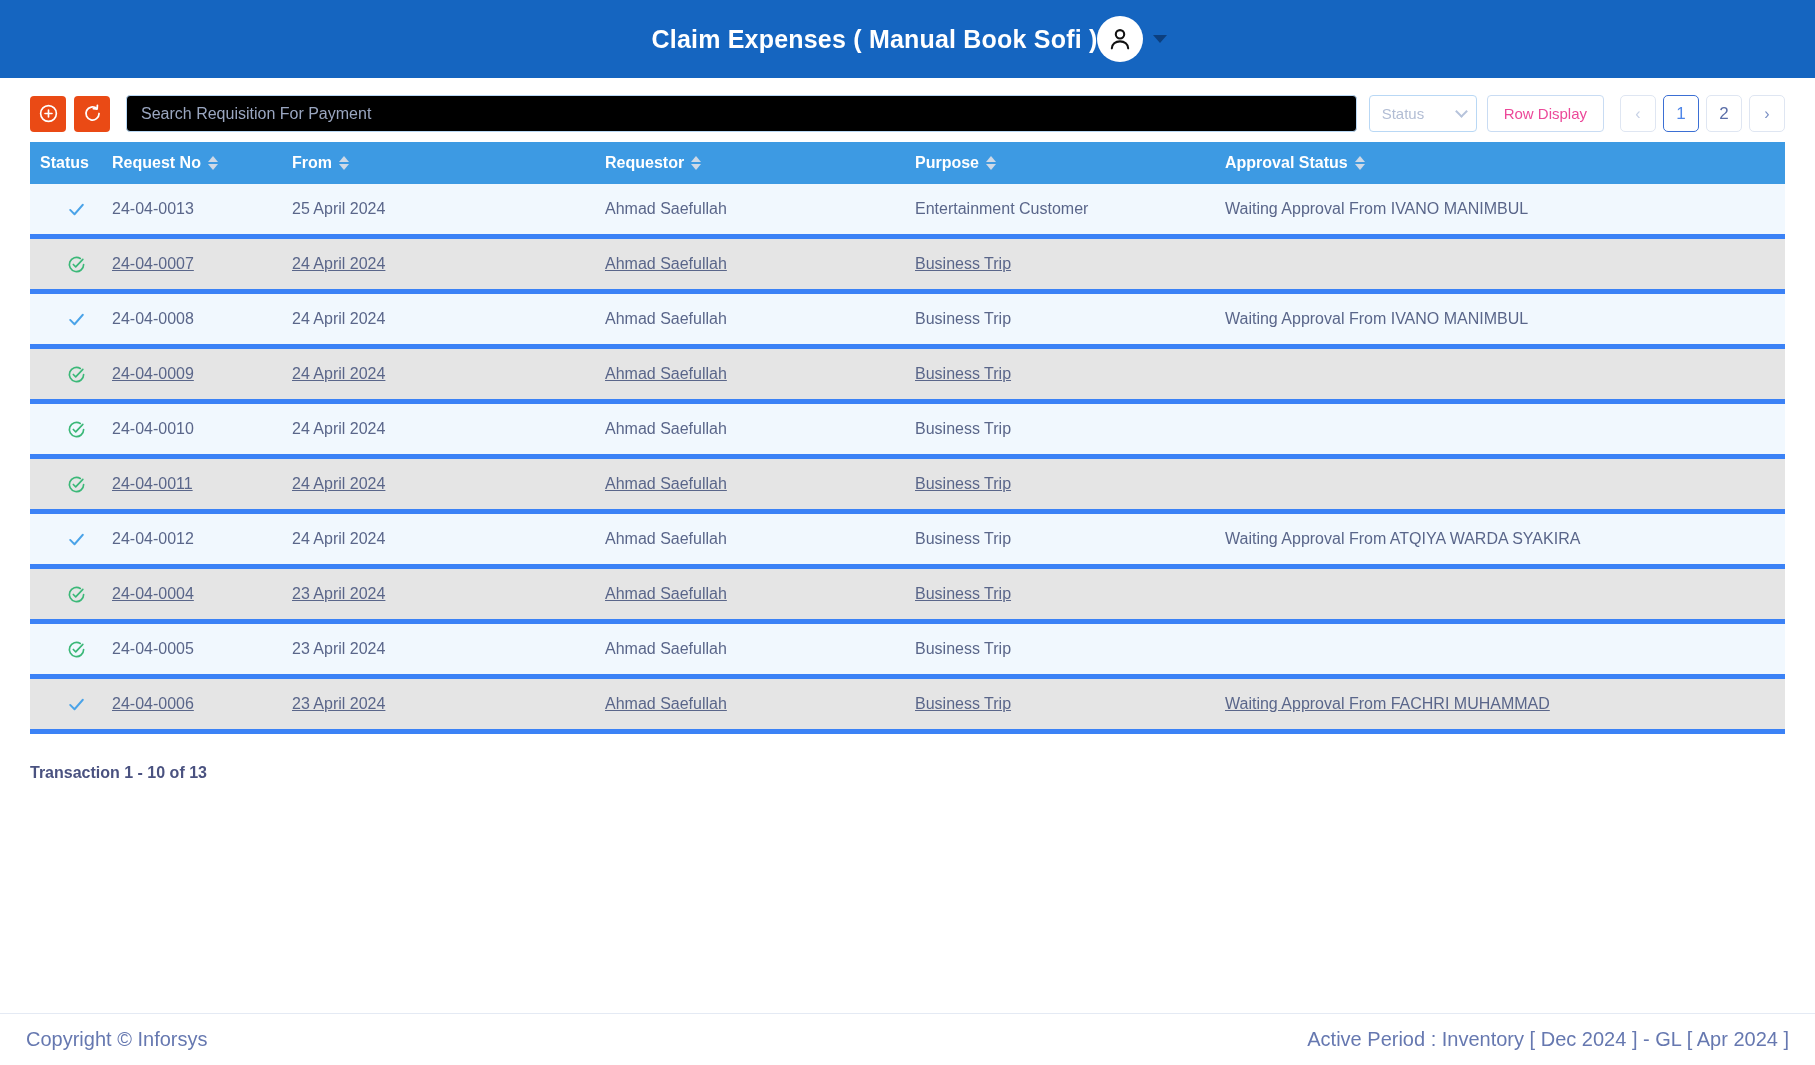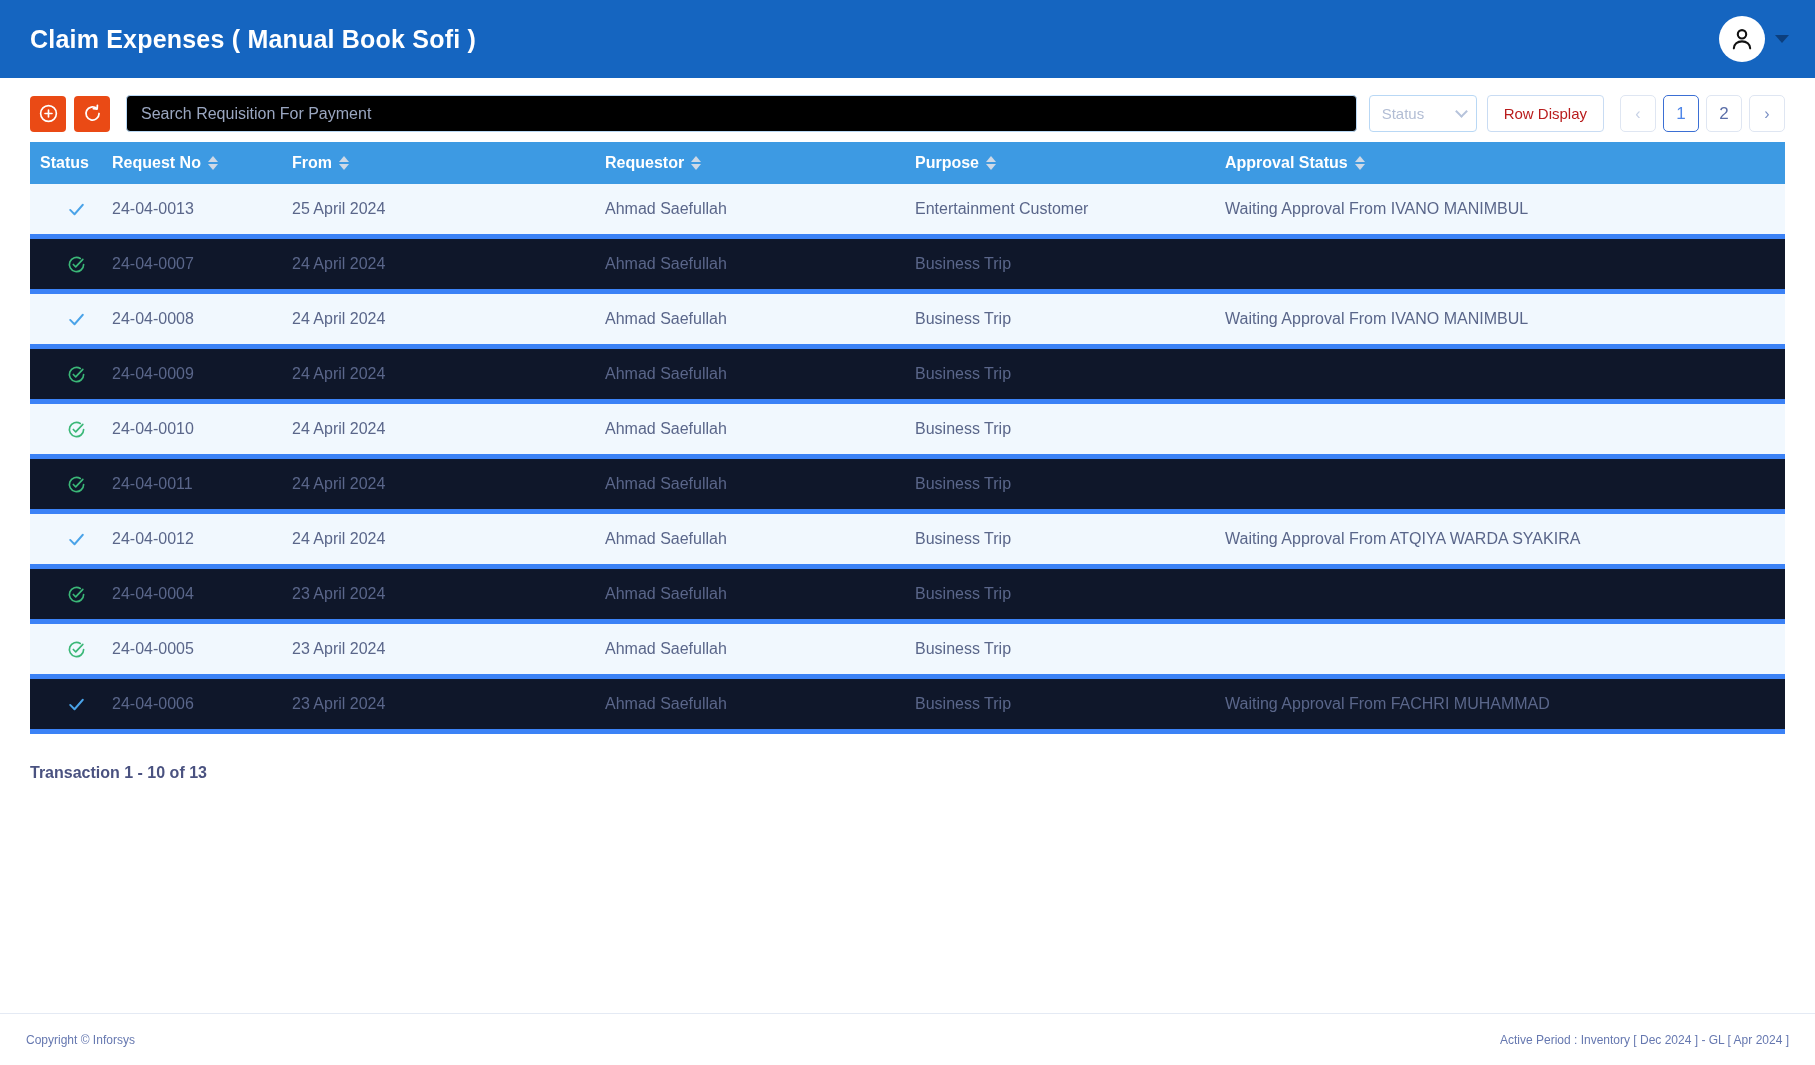--- a/index.html
+++ b/index.html
@@ -10,21 +10,21 @@
     font-family: "Liberation Sans", sans-serif;
     overflow: hidden;
   }
 
   
   .app-header {
     height: 78px;
     background: #1565c0;
     display: flex;
     align-items: center;
-    justify-content: space-between;
+    justify-content: center;
     padding: 0 26px 0 30px;
     position: relative;
   }
   .app-title {
     color: #ffffff;
     font-size: 25px;
     font-weight: bold;
     letter-spacing: 0.2px;
     white-space: nowrap;
   }
@@ -117,21 +117,21 @@
   }
 
   .row-display-btn {
     height: 37px;
     margin-left: 10px;
     border: 1px solid #c9dcf3;
     border-radius: 4px;
     background: #fff;
     padding: 0 16px;
     font-size: 15px;
-    color: #b91c1c;
+    color: #ec4899;
     cursor: pointer;
     white-space: nowrap;
     font-family: "Liberation Sans", sans-serif;
   }
 
   .pager { display: flex; align-items: center; margin-left: 16px; gap: 7px; }
   .pg-btn {
     width: 36px; height: 37px;
     border: 1px solid #dfe6f2;
     border-radius: 5px;
@@ -182,21 +182,21 @@
 
   tbody td {
     font-size: 16px;
     color: #5a668a;
     padding: 13px 0;
     vertical-align: middle;
     border-bottom: 5px solid #3b82f6;
     line-height: 1.5;
   }
   tbody tr.odd td { background: #f1f8fe; }
-  tbody tr.even td { background: #0f172a; }
+  tbody tr.even td { background: #e5e5e5; text-decoration: underline; }
   td.c-status { text-align: center; padding-left: 10px; }
   td.c-approval { }
 
   .chk-plain svg, .chk-circle svg { display: block; margin: 0 auto; }
 
   .txn-count {
     margin: 30px 0 0 30px;
     font-size: 16px;
     font-weight: bold;
     color: #4a5280;
@@ -209,21 +209,21 @@
     bottom: 0;
     height: 52px;
     border-top: 1px solid #e4eaf4;
     display: flex;
     align-items: center;
     justify-content: space-between;
     padding: 0 26px 0 26px;
     background: #fff;
   }
   .footer-left, .footer-right {
-    font-size: 12px;
+    font-size: 20px;
     color: #6678b0;
     white-space: nowrap;
   }
 </style>
 </head>
 <body>
 
 <div class="app-header">
   <div class="app-title">Claim Expenses ( Manual Book Sofi )</div>
   <div class="header-right">

